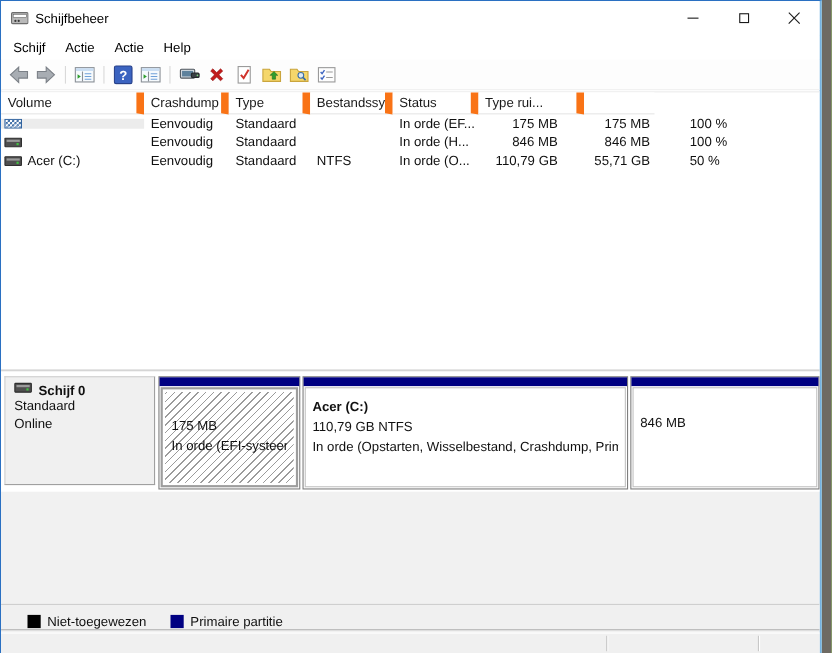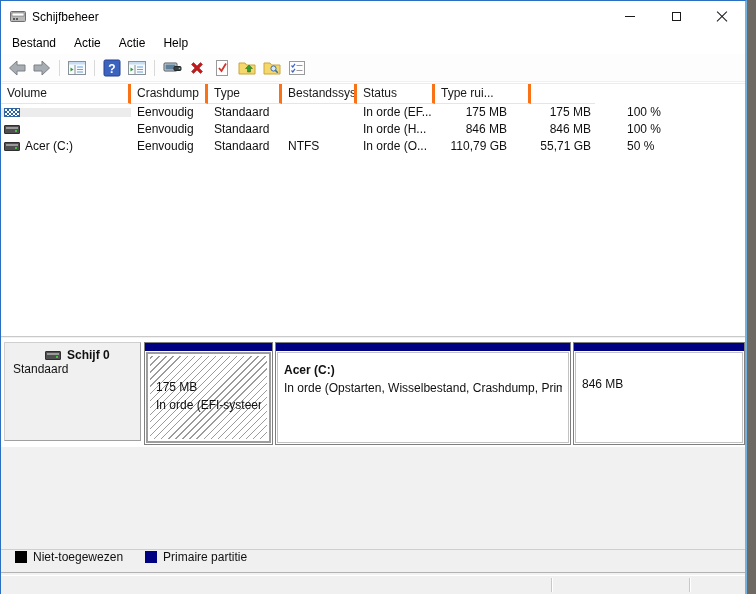--- a/index.html
+++ b/index.html
@@ -25,21 +25,21 @@
   .menubar { position:absolute; left:0; top:31px; right:0; height:22px; background:#fff; display:flex; align-items:center; padding-left:2px; }
   .menu-item { padding:0 9px; line-height:22px; color:#000; }
 
   .toolbar { position:absolute; left:0; top:53px; right:0; height:28px; background:#fdfdfd; display:flex; align-items:center; padding-left:5px; gap:3px; border-bottom:1px solid #f0f0f0; }
   .tb-btn { width:22px; height:22px; display:flex; align-items:center; justify-content:center; }
   .tb-sep { width:1px; height:16px; background:#d9d9d9; margin:0 3px; }
 
   
   .listview { position:absolute; left:0; top:82px; right:0; height:253px; background:#fff; border-top:1px solid #ececec; }
   .lv-grid { display:grid; grid-template-columns:130px 77px 74px 75px 78px 96px 64px 92px auto; }
-  .lv-header .hcell { height:20px; line-height:19px; padding-left:6px; border-right:3px solid #f97316; border-bottom:1px solid #e5e5e5; color:#191919; overflow:hidden; white-space:nowrap; background:#fff; }
+  .lv-header .hcell { height:20px; line-height:19px; padding-left:6px; border-right:7px solid #f97316; border-bottom:1px solid #e5e5e5; color:#191919; overflow:hidden; white-space:nowrap; background:#fff; }
   .lv-header .hcell:last-child { border-right:none; }
   .lv-row { height:17px; align-items:center; }
   .lv-row .cell { padding-left:6px; line-height:17px; white-space:nowrap; overflow:hidden; }
   .c-volume { display:flex; align-items:center; padding-left:3px !important; }
   .lv-row.selected .c-volume { background:#ececec; }
   .c-num { text-align:right; padding-right:24px !important; }
   .c-free { text-align:right; padding-right:4px !important; }
   .c-pct { padding-left:32px !important; }
   .vol-label { margin-left:5px; }
 
@@ -52,36 +52,36 @@
       linear-gradient(45deg, #31639f 25%, transparent 25%, transparent 75%, #31639f 75%),
       linear-gradient(45deg, #31639f 25%, transparent 25%, transparent 75%, #31639f 75%);
     background-position:0 0, 2px 2px; background-size:4px 4px; }
 
   
   .lower { position:absolute; left:0; top:335px; right:0; bottom:0; background:#f1f1f1; border-top:1px solid #c9c9c9; }
   .disk-band { position:absolute; left:0; top:1px; right:0; height:109px; background:#fff; }
 
   .disk-info { position:absolute; left:3px; top:4px; width:137px; height:99px; background:#f0f0f0;
                border:1px solid #a0a0a0; border-top-color:#cfcfcf; border-left-color:#cfcfcf; padding:5px 0 0 8px; }
-  .disk-info .row1 { display:flex; align-items:center; gap:6px; font-weight:bold;margin-left:32px; }
+  .disk-info .row1 { display:flex; align-items:flex-start; gap:6px; font-weight:bold; }
   .disk-info .line { line-height:15.5px; }
 
   .partition { position:absolute; top:4px; height:103px; border:1px solid #7f7f7f; background:#fff; display:flex; flex-direction:column; }
   .p-bar { height:8px; background:#000082; flex:0 0 auto; }
   .p-body { flex:1 1 auto; margin:1px; border:1px solid #c2c2c2; background:#fff; overflow:hidden; }
   .p-body.selected { border:2px solid #9d9d9d; padding:2px; background-color:#fff;
     background-image:repeating-linear-gradient(135deg, transparent 0 4px, #9b9b9b 4px 5px);
     background-clip:content-box; }
   .p-text { padding:0 6px; }
   .p-title { font-weight:bold; line-height:18px; white-space:nowrap; overflow:hidden; }
   .p-line { line-height:18px; white-space:nowrap; overflow:hidden; }
   .pad-top-lg { padding-top:22px; } .pad-top-md { padding-top:8px; }
 
   .legend { position:absolute; left:0; right:0; top:212px; height:24px; background:#f0f0f0;
-            border-top:1px solid #cfcfcf; border-bottom:1px solid #b2b2b2; display:flex; align-items:flex-start; padding-left:14px; }
+            border-top:1px solid #cfcfcf; border-bottom:1px solid #b2b2b2; display:flex; align-items:flex-end; padding-left:24px; }
   .legend-item { display:flex; align-items:center; margin-right:22px; }
   .legend-swatch { width:12px; height:12px; margin-right:6px; }
   .sw-black { background:#000000; } .sw-navy { background:#000082; }
 
   .statusbar { position:absolute; left:0; right:0; top:238px; bottom:0; background:#f0f0f0; border-top:1px solid #ffffff; }
   .sb-div { position:absolute; top:2px; bottom:2px; width:1px; background:#c8c8c8; box-shadow:1px 0 0 #ffffff; }
   .sb-div.d1 { left:550px; } .sb-div.d2 { left:688px; }
 </style>
 </head>
 <body>
@@ -111,21 +111,21 @@
         <div class="win-btn">
           <span class="glyph-close">
               <span class="x-line a"></span>
               <span class="x-line b"></span>
             </span>
         </div>
       </div>
     </div>
 
     <div class="menubar">
-      <span class="menu-item">Bestand</span>
+      <span class="menu-item">Schijf</span>
       <span class="menu-item">Actie</span>
       <span class="menu-item">Actie</span>
       <span class="menu-item">Help</span>
     </div>
 
     <div class="toolbar">
       <div class="tb-btn">
         <svg width="20" height="20" viewBox="0 0 20 20">
             <path d="M10 3 L2.5 10 L10 17 L10 13 L18 13 L18 7 L10 7 Z" fill="#a8adb3" stroke="#7b8087"></path>
           </svg>
@@ -268,37 +268,39 @@
 
     <div class="lower">
       <div class="disk-band">
 
         <div class="disk-info">
           <div class="row1">
             <span class="disk-ico"></span>
             <span>Schijf 0</span>
           </div>
           <div class="line">Standaard</div>
+          <div class="line">Online</div>
         </div>
 
         <div class="partition" style="left:143px; width:129px;">
           <div class="p-bar"></div>
           <div class="p-body selected">
             <div class="p-text pad-top-lg">
               <div class="p-line">175 MB</div>
               <div class="p-line">In orde (EFI-systeempa</div>
             </div>
           </div>
         </div>
 
         <div class="partition" style="left:274px; width:296px;">
           <div class="p-bar"></div>
           <div class="p-body">
             <div class="p-text pad-top-md">
               <div class="p-title">Acer  (C:)</div>
+              <div class="p-line">110,79 GB NTFS</div>
               <div class="p-line">In orde (Opstarten, Wisselbestand, Crashdump, Prima</div>
             </div>
           </div>
         </div>
 
         <div class="partition" style="left:572px; width:172px;">
           <div class="p-bar"></div>
           <div class="p-body">
             <div class="p-text pad-top-lg">
               <div class="p-line">846 MB</div>

